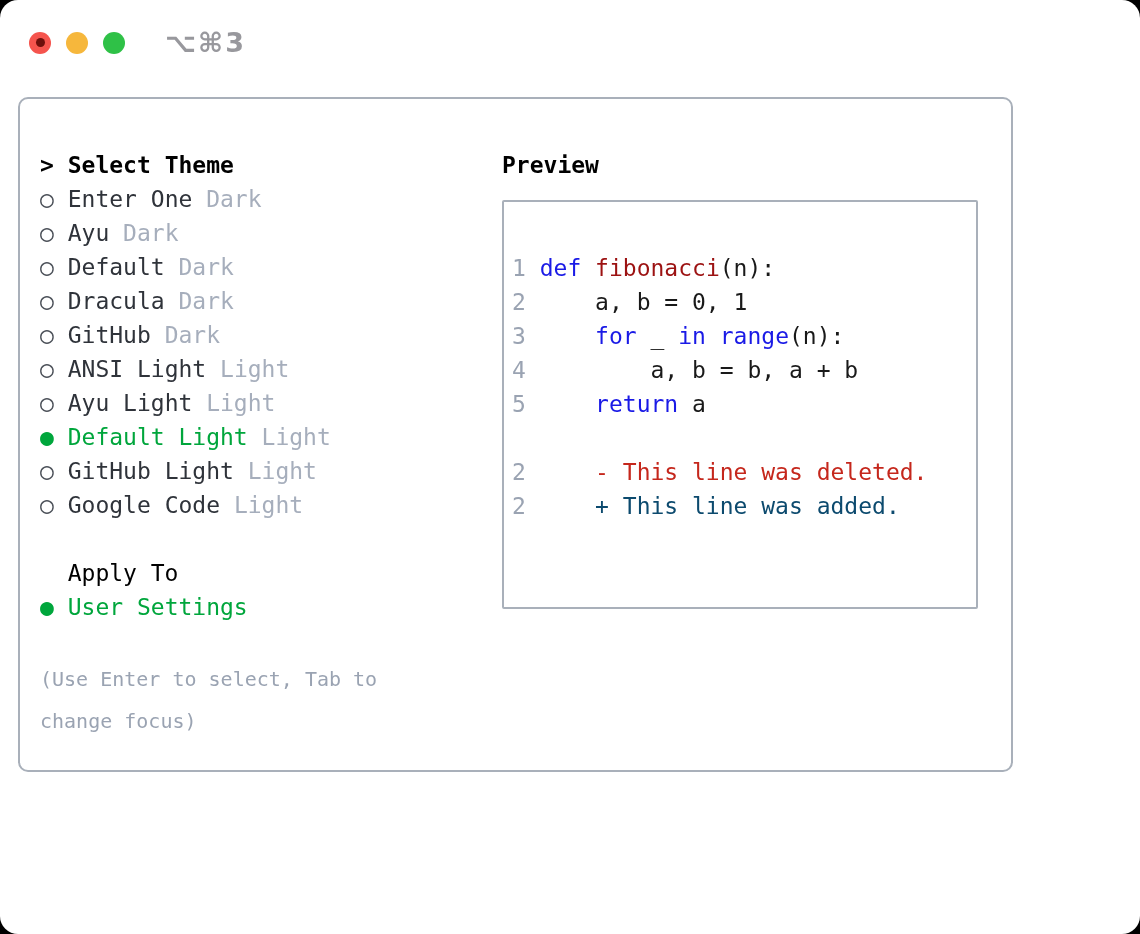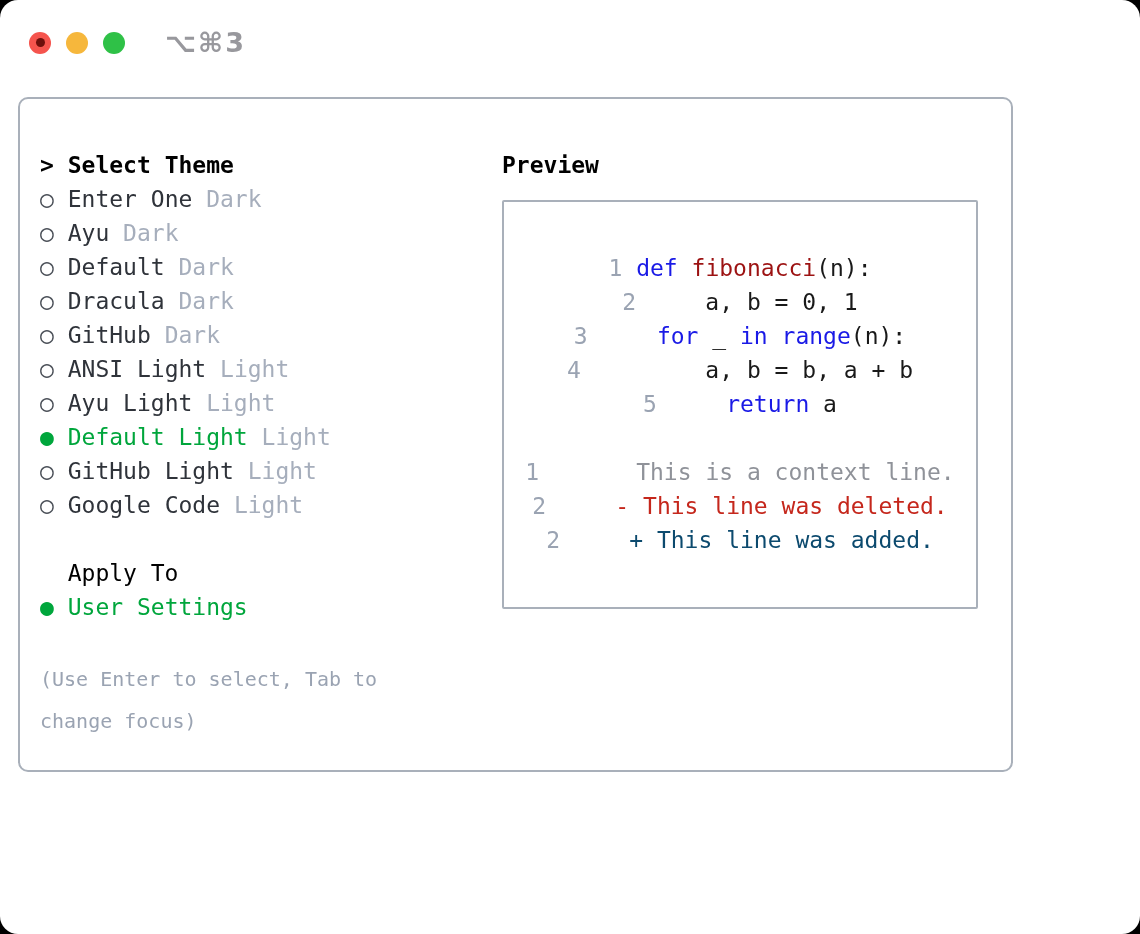--- a/index.html
+++ b/index.html
@@ -28,21 +28,21 @@
   .variant{color:var(--variant-gray);}
   .apply-heading{color:var(--heading-black);padding-left:2ch;font-weight:normal;}
   .spacer{height:34px;}
   .footer{width:420px;font-size:20px;line-height:42px;color:var(--footer-text);
           white-space:normal;}
   
   .right-col{position:absolute;left:482px;top:49px;}
   .preview-box{margin-top:18px;width:476px;height:409px;box-sizing:border-box;
                border:2px solid var(--panel-border);border-radius:2px;
                padding:49px 8px;overflow:hidden;background:#fff;}
-  .code-row{height:34px;line-height:34px;font-size:23px;white-space:pre;text-align:center;}
+  .code-row{height:34px;line-height:34px;font-size:23px;white-space:pre;}
   .ln{color:var(--line-number);}
 </style>
 </head>
 <body>
 
 <div class="window">
 
   <div class="titlebar">
     <span class="light red">
       <span class="dot"></span>
@@ -86,21 +86,20 @@
     <div class="right-col">
       <div class="row heading-row">Preview</div>
       <div class="preview-box">
         <div id="code-lines">
             <div class="code-row"><span class="ln">1 </span><span class="tok" style="color: rgb(26, 26, 230);">def</span><span class="tok" style="color: rgb(25, 25, 25);"> </span><span class="tok" style="color: rgb(156, 18, 18);">fibonacci</span><span class="tok" style="color: rgb(25, 25, 25);">(n):</span></div>
             <div class="code-row"><span class="ln">2 </span><span class="tok" style="color: rgb(25, 25, 25);">    a, b = 0, 1</span></div>
             <div class="code-row"><span class="ln">3 </span><span class="tok" style="color: rgb(25, 25, 25);">    </span><span class="tok" style="color: rgb(26, 26, 230);">for</span><span class="tok" style="color: rgb(25, 25, 25);"> _ </span><span class="tok" style="color: rgb(26, 26, 230);">in</span><span class="tok" style="color: rgb(25, 25, 25);"> </span><span class="tok" style="color: rgb(26, 26, 230);">range</span><span class="tok" style="color: rgb(25, 25, 25);">(n):</span></div>
             <div class="code-row"><span class="ln">4 </span><span class="tok" style="color: rgb(25, 25, 25);">        a, b = b, a + b</span></div>
             <div class="code-row"><span class="ln">5 </span><span class="tok" style="color: rgb(25, 25, 25);">    </span><span class="tok" style="color: rgb(26, 26, 230);">return</span><span class="tok" style="color: rgb(25, 25, 25);"> a</span></div>
             <div class="code-row">&nbsp;</div>
-            <div class="code-row"><span class="ln">1 </span><span class="tok" style="color: rgb(143, 146, 153);">      This is a context line.</span></div>
             <div class="code-row"><span class="ln">2 </span><span class="tok" style="color: rgb(197, 39, 28); margin-top: 24px;">    - This line was deleted.</span></div>
             <div class="code-row"><span class="ln">2 </span><span class="tok" style="color: #0c4a6e;">    + This line was added.</span></div>
           </div>
       </div>
     </div>
 
   </div>
 </div>
 
 </body></html>

